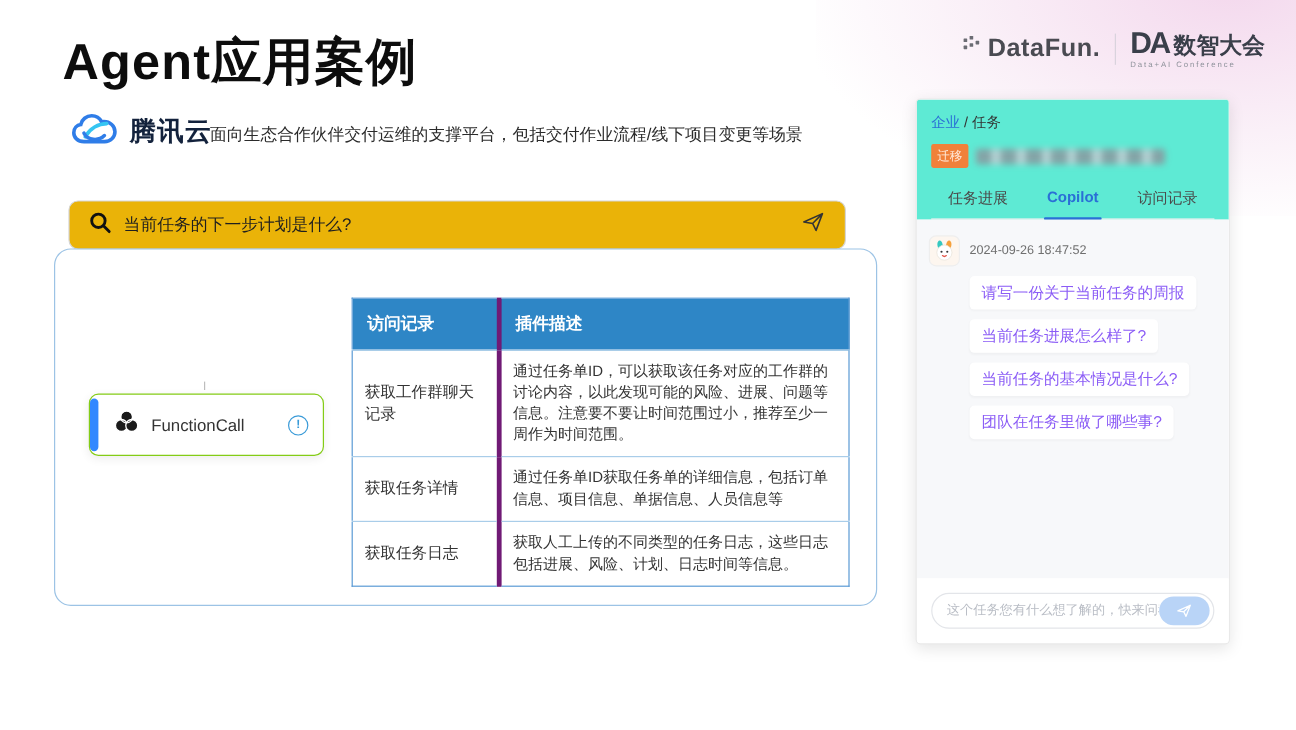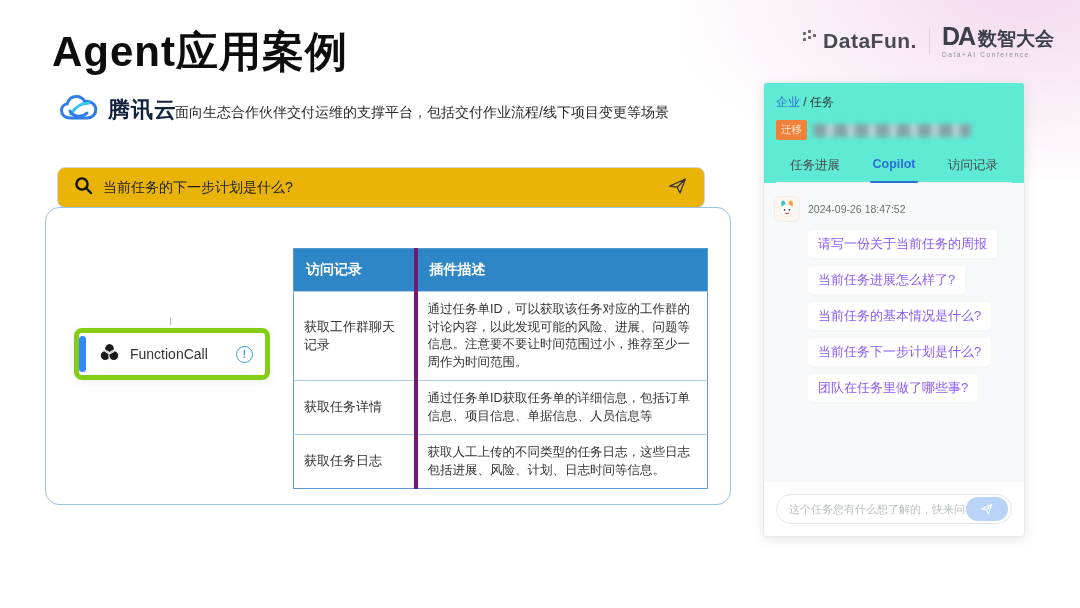--- a/index.html
+++ b/index.html
@@ -30,21 +30,21 @@
   
   .search-bar { position:absolute; left:57px; top:147px; width:648px; height:41px; background:#eab308;
     border:1px solid #d5d5d5; border-radius:8px; display:flex; align-items:center; padding:0 16px;margin-top:20px; }
   .search-query { border:none; outline:none; flex:1; margin-left:10px; font-size:14px; color:#1f1f1f; background:transparent; font-family:inherit; }
 
   
   .main-panel { position:absolute; left:45px; top:207px; width:686px; height:298px; background:#fff;
     border:1.5px solid #9cc3e5; border-radius:14px; }
   .connector-tick { position:absolute; left:124px; top:110px; width:1px; height:7px; background:#bdbdbd; }
   .fc-card { position:absolute; left:28px; top:120px; width:196px; height:52px; background:#fff;
-    border:5px solid #84cc16; border-radius:8px; box-shadow:0 2px 8px rgba(0,0,0,0.07);
+    border:1px solid #84cc16; border-radius:8px; box-shadow:0 2px 8px rgba(0,0,0,0.07);
     display:flex; align-items:center; padding:0 12px 0 20px; }
   .fc-accent { position:absolute; left:0; top:3px; bottom:3px; width:7px; background:#3388ff; border-radius:5px; }
   .fc-label { font-size:14px; color:#333; margin-left:10px; flex:1; }
   .fc-info { width:17px; height:17px; border:1.5px solid #3a9bd8; border-radius:50%; color:#3a9bd8;
     font-size:10px; font-weight:700; display:flex; align-items:center; justify-content:center; }
 
   
   .plugin-table { position:absolute; left:247px; top:40px; width:415px; border:1px solid #5b9bd5; border-collapse:collapse; background:#fff; }
   .plugin-table th { background:#2e86c6; color:#fff; font-size:14px; font-weight:700; text-align:left; padding:12px 12px; }
   .plugin-table th:first-child { width:122px; }
@@ -211,21 +211,20 @@
           <path d="M8.4 14 Q10 15.4 11.6 14" fill="none" stroke="#e2574a" stroke-width="1.1" stroke-linecap="round"></path>
         </svg>
       </span>
       <span class="timestamp">2024-09-26 18:47:52</span>
     </div>
 
     <div class="chips">
       <span class="chip">请写一份关于当前任务的周报</span>
       <span class="chip">当前任务进展怎么样了?</span>
       <span class="chip">当前任务的基本情况是什么?</span>
-      <span class="chip">当前任务下一步计划是什么?</span>
       <span class="chip">团队在任务里做了哪些事?</span>
     </div>
 
   </div>
 
   <div class="cp-foot">
     <div class="ask-input-wrap">
       <input class="ask-input" placeholder="这个任务您有什么想了解的，快来问我~" style="">
       <span class="send-pill">
         <svg width="14" height="12" viewBox="0 0 24 22">

